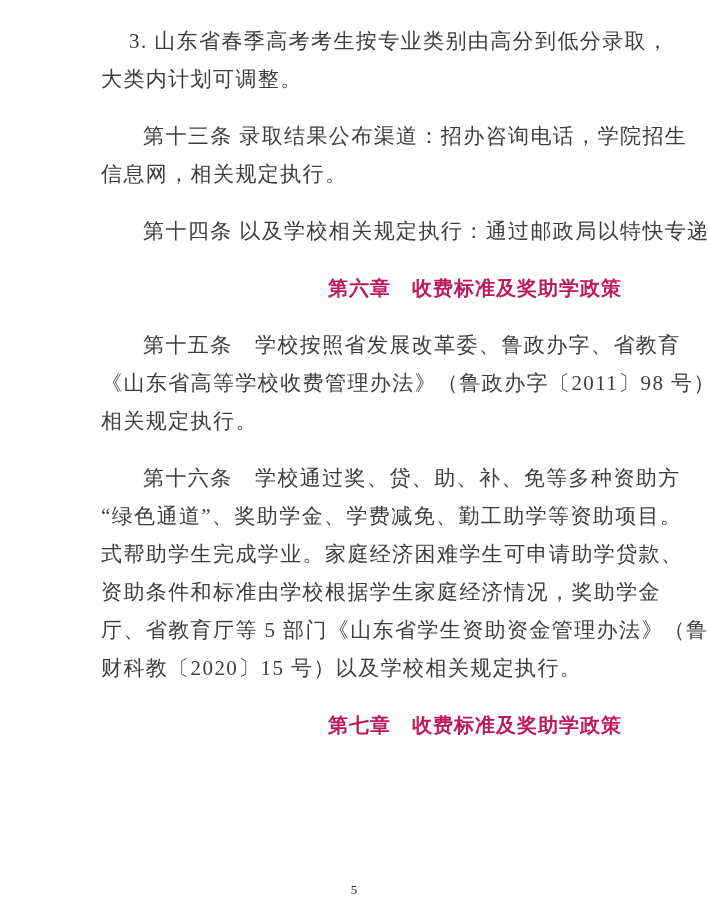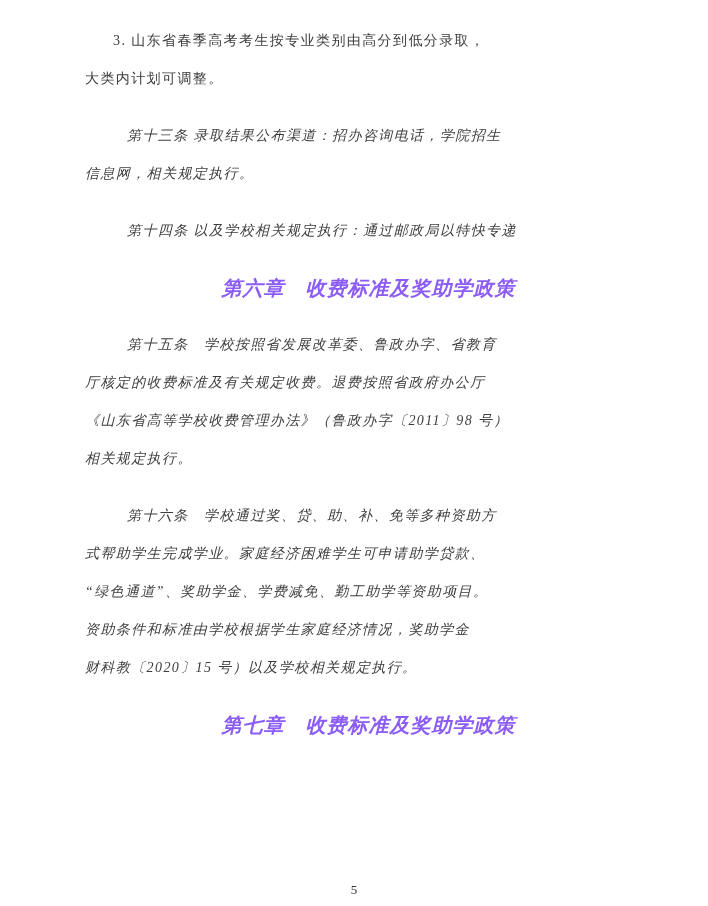--- a/index.html
+++ b/index.html
@@ -17,40 +17,40 @@
     color: #3d3d3d;
   }
   .content {
     position: absolute;
     top: 22px;
     left: 85px;
     width: 537px;
   }
   .content > div + div {
     margin-top: 19px;
-    font-style: italic;
   }
   .line {
     height: 38px;
     line-height: 38px;
-    font-size: 14px;
+    font-size: 21px;
     letter-spacing: 1.4px;
     white-space: nowrap;
+    margin-left: 16px;
   }
   .ind-normal { padding-left: 42px; }
   .ind-small  { padding-left: 28px; }
   .heading {
     height: 38px;
     line-height: 38px;
     font-size: 20px;
     font-weight: bold;
     letter-spacing: 1px;
-    text-align: center;
+    text-align: right;
     padding-left: 30px;
-    color: #8b5cf6;
+    color: #be185d;
     font-family: "Liberation Sans", "DejaVu Sans", sans-serif;
     white-space: nowrap;
   }
   .page-number {
     position: absolute;
     left: 0;
     right: 0;
     bottom: 8px;
     text-align: center;
     font-size: 13px;
@@ -71,27 +71,27 @@
       <div class="para">
         <div class="line ind-normal">第十三条 录取结果公布渠道：招办咨询电话，学院招生</div>
         <div class="line">信息网，相关规定执行。</div>
       </div>
       <div class="para">
         <div class="line ind-normal">第十四条 以及学校相关规定执行：通过邮政局以特快专递</div>
       </div>
       <div class="heading">第六章　收费标准及奖助学政策</div>
       <div class="para">
         <div class="line ind-normal">第十五条　学校按照省发展改革委、鲁政办字、省教育</div>
-        <div class="line">厅核定的收费标准及有关规定收费。退费按照省政府办公厅</div>
         <div class="line">《山东省高等学校收费管理办法》（鲁政办字〔2011〕98 号）</div>
         <div class="line">相关规定执行。</div>
       </div>
       <div class="para">
         <div class="line ind-normal">第十六条　学校通过奖、贷、助、补、免等多种资助方</div>
+        <div class="line">“绿色通道”、奖助学金、学费减免、勤工助学等资助项目。</div>
         <div class="line">式帮助学生完成学业。家庭经济困难学生可申请助学贷款、</div>
-        <div class="line">“绿色通道”、奖助学金、学费减免、勤工助学等资助项目。</div>
         <div class="line">资助条件和标准由学校根据学生家庭经济情况，奖助学金</div>
+        <div class="line">厅、省教育厅等 5 部门《山东省学生资助资金管理办法》（鲁</div>
         <div class="line">财科教〔2020〕15 号）以及学校相关规定执行。</div>
       </div>
       <div class="heading">第七章　收费标准及奖助学政策</div>
     </div>
   <div class="page-number">5</div>
 </div>
 
 </body></html>

